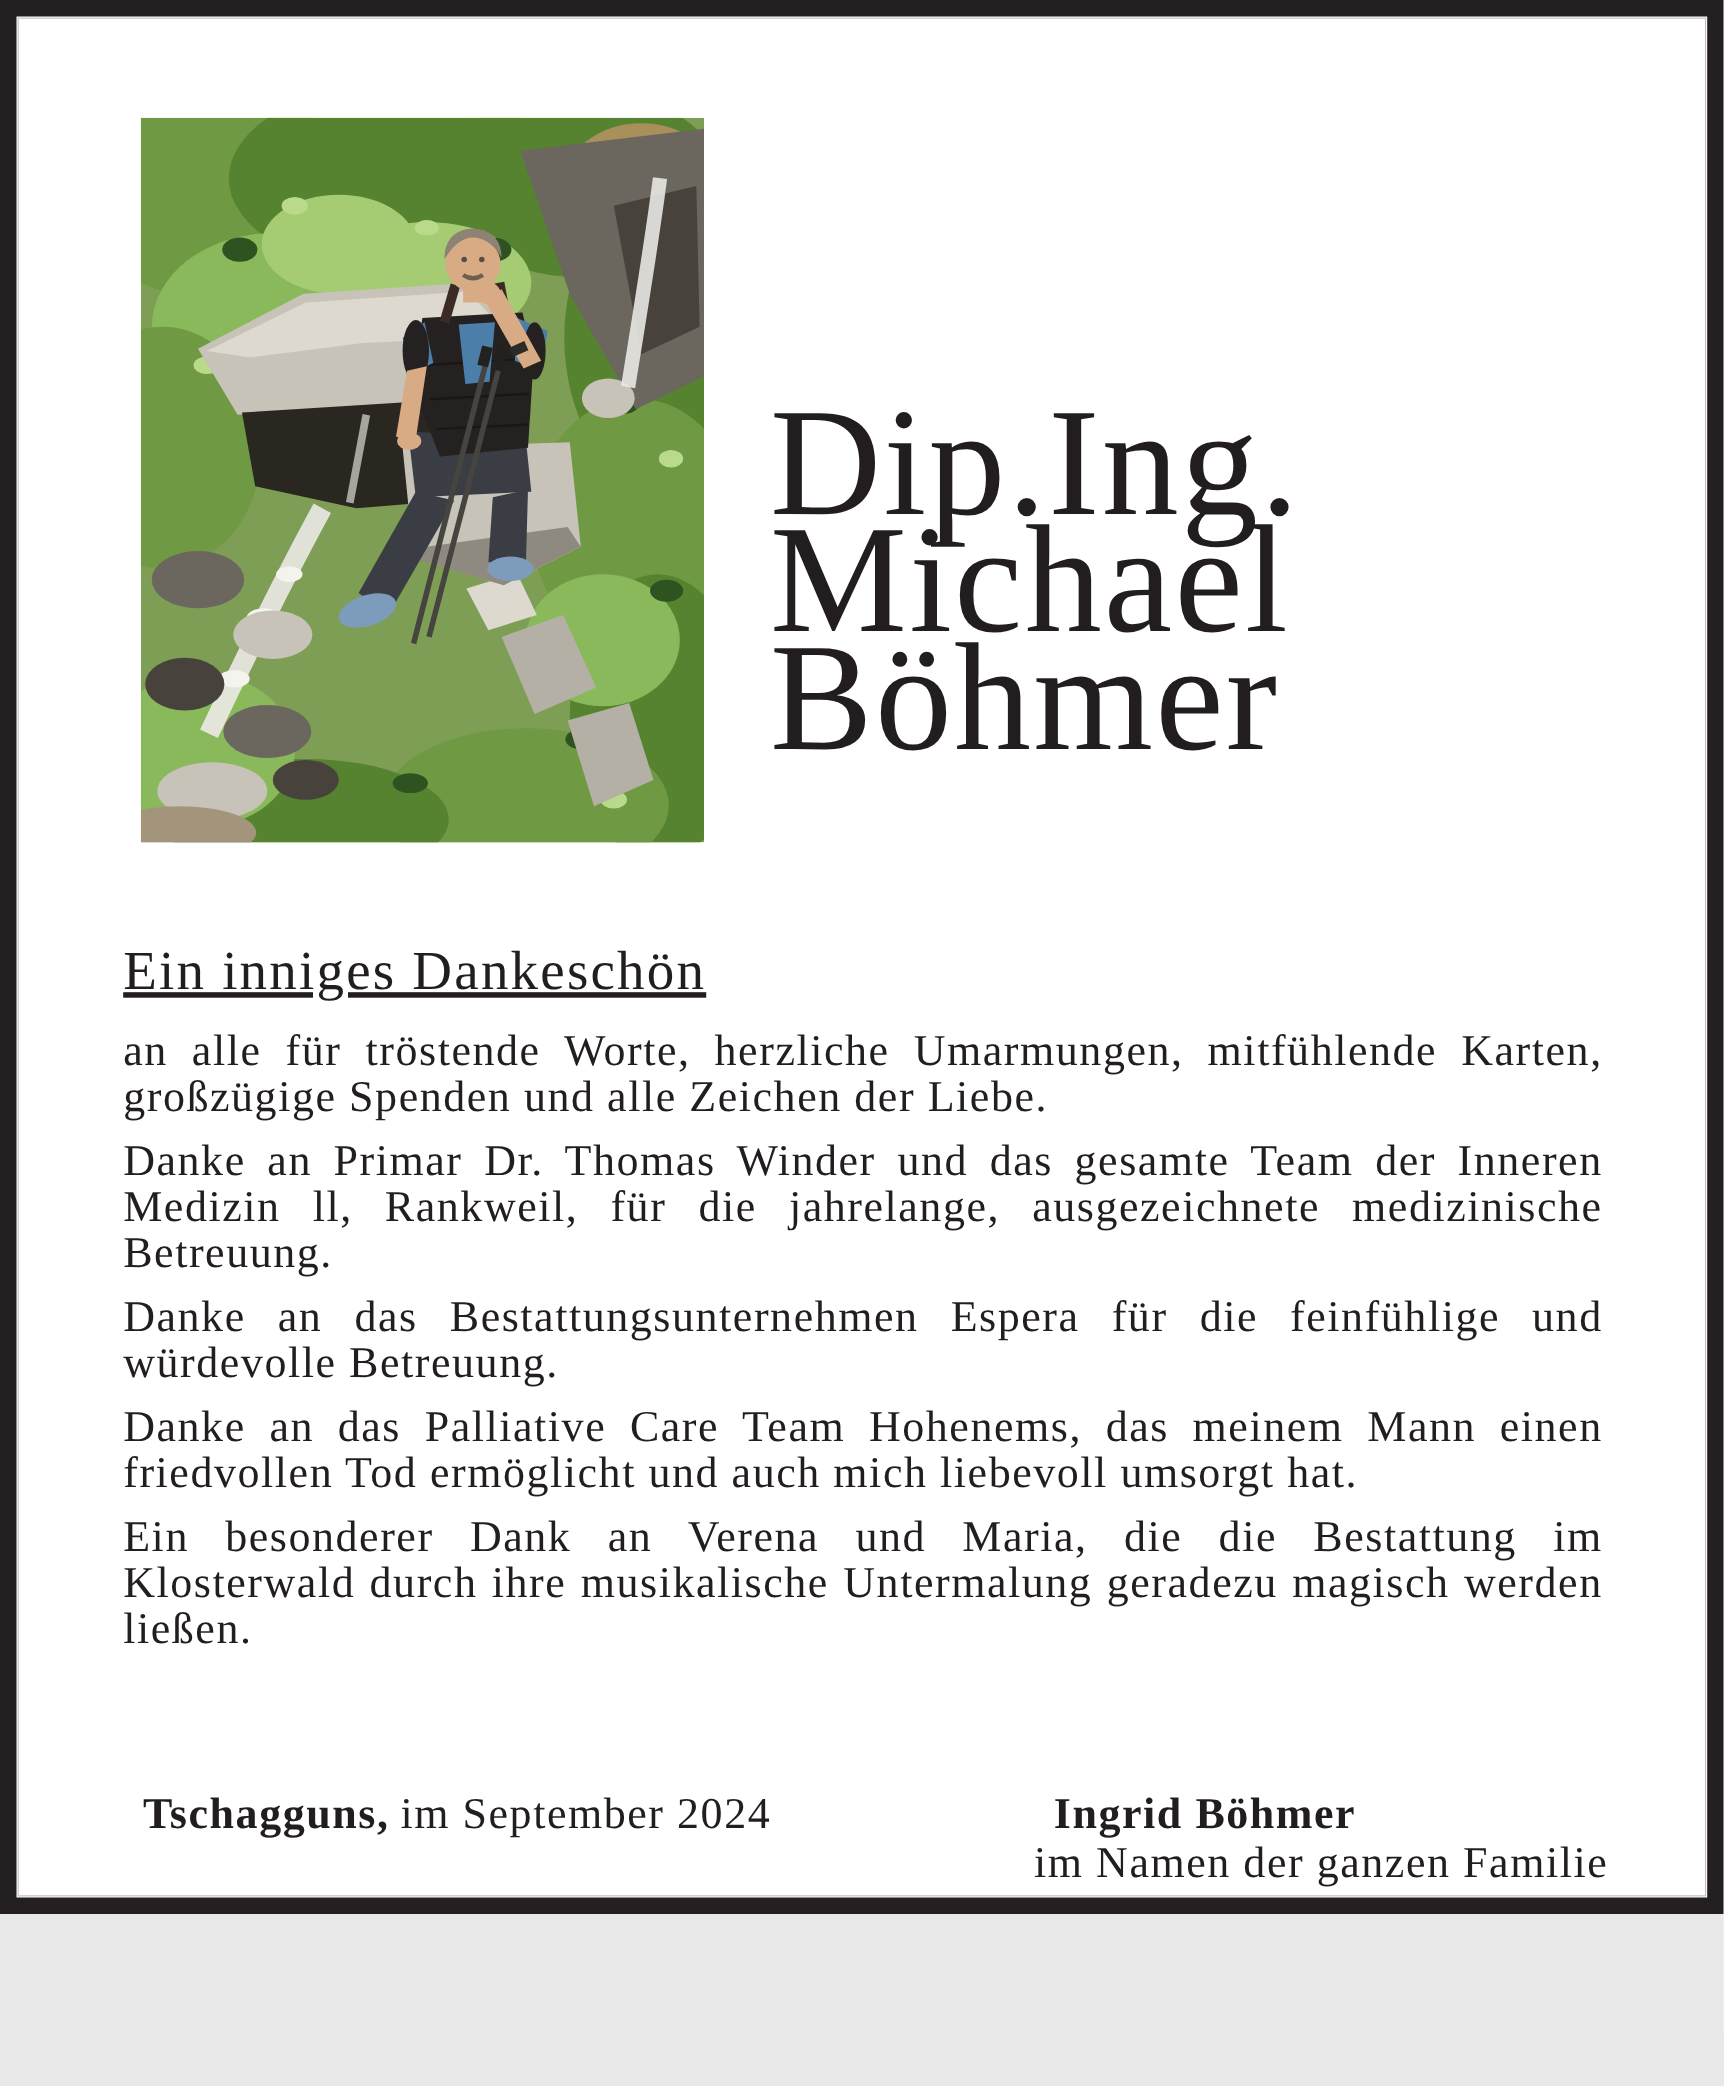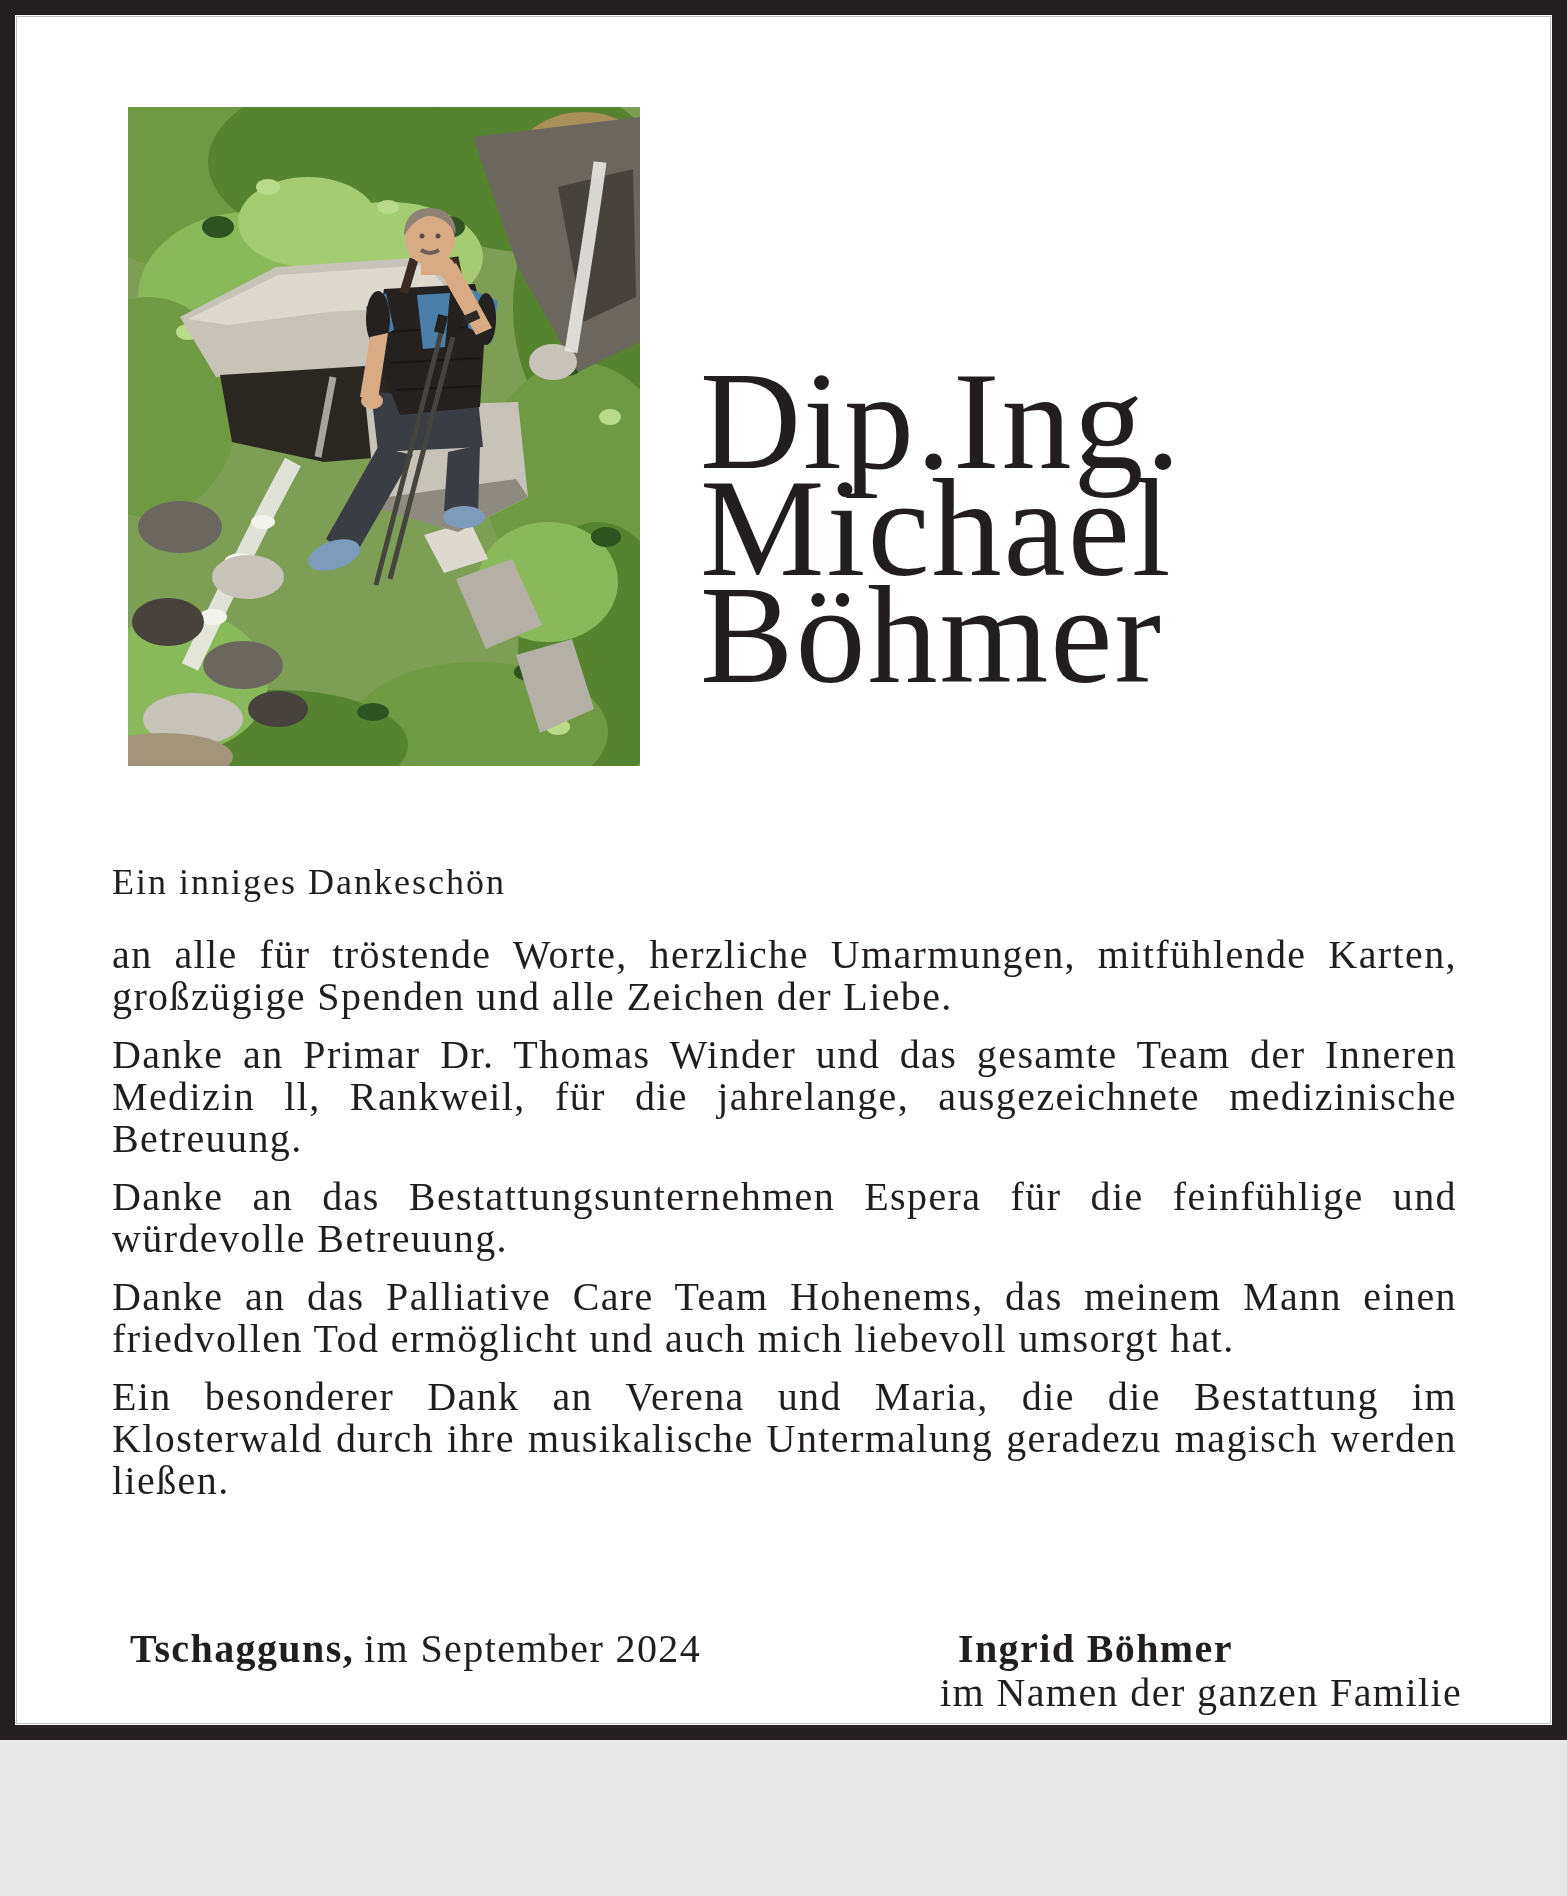--- a/index.html
+++ b/index.html
@@ -72,24 +72,25 @@
   .ddash { margin: 0 12px 0 14px; }
 
   .body-block {
     position: absolute;
     left: 97px;
     top: 841px;
     width: 1345px;
   }
   .thanks-heading {
     margin: 0 0 25px 0;
-    font-size: 36px;
+    font-size: 50px;
     line-height: 53px;
     letter-spacing: 2px;
     font-weight: 400;
+    text-decoration: underline;
   }
   .body-block p {
     margin: 0 0 16px 0;
     font-size: 40px;
     line-height: 42px;
     letter-spacing: 1.4px;
     text-align: justify;
   }
   .body-block p.after-gap { }
 

